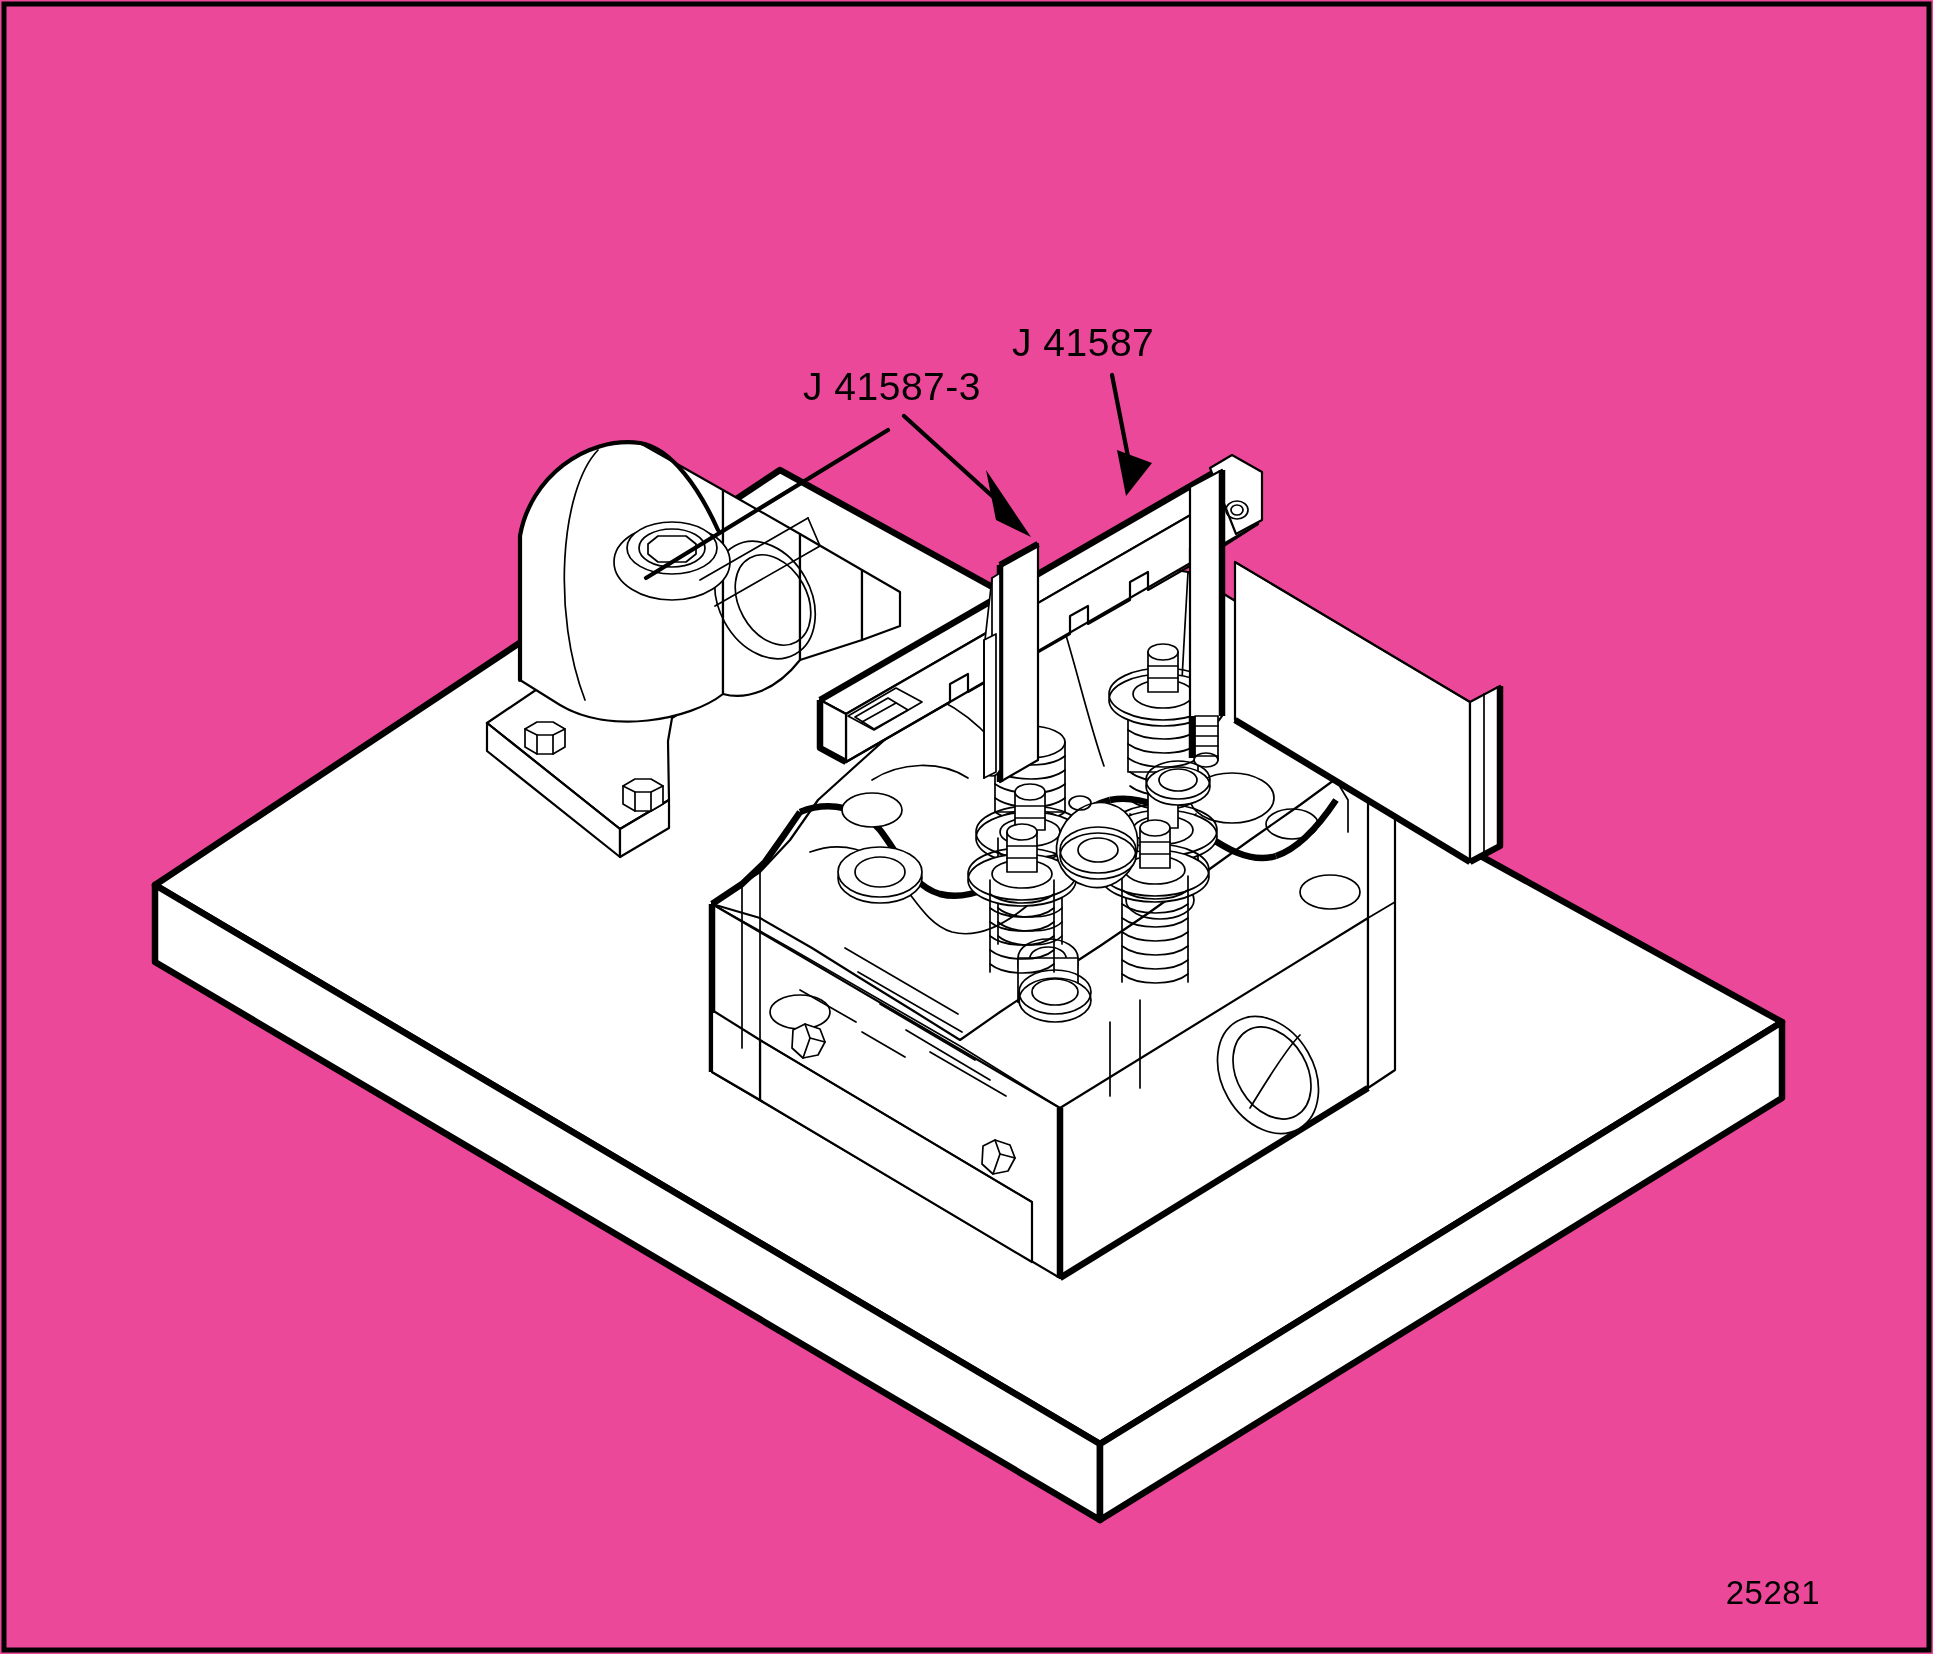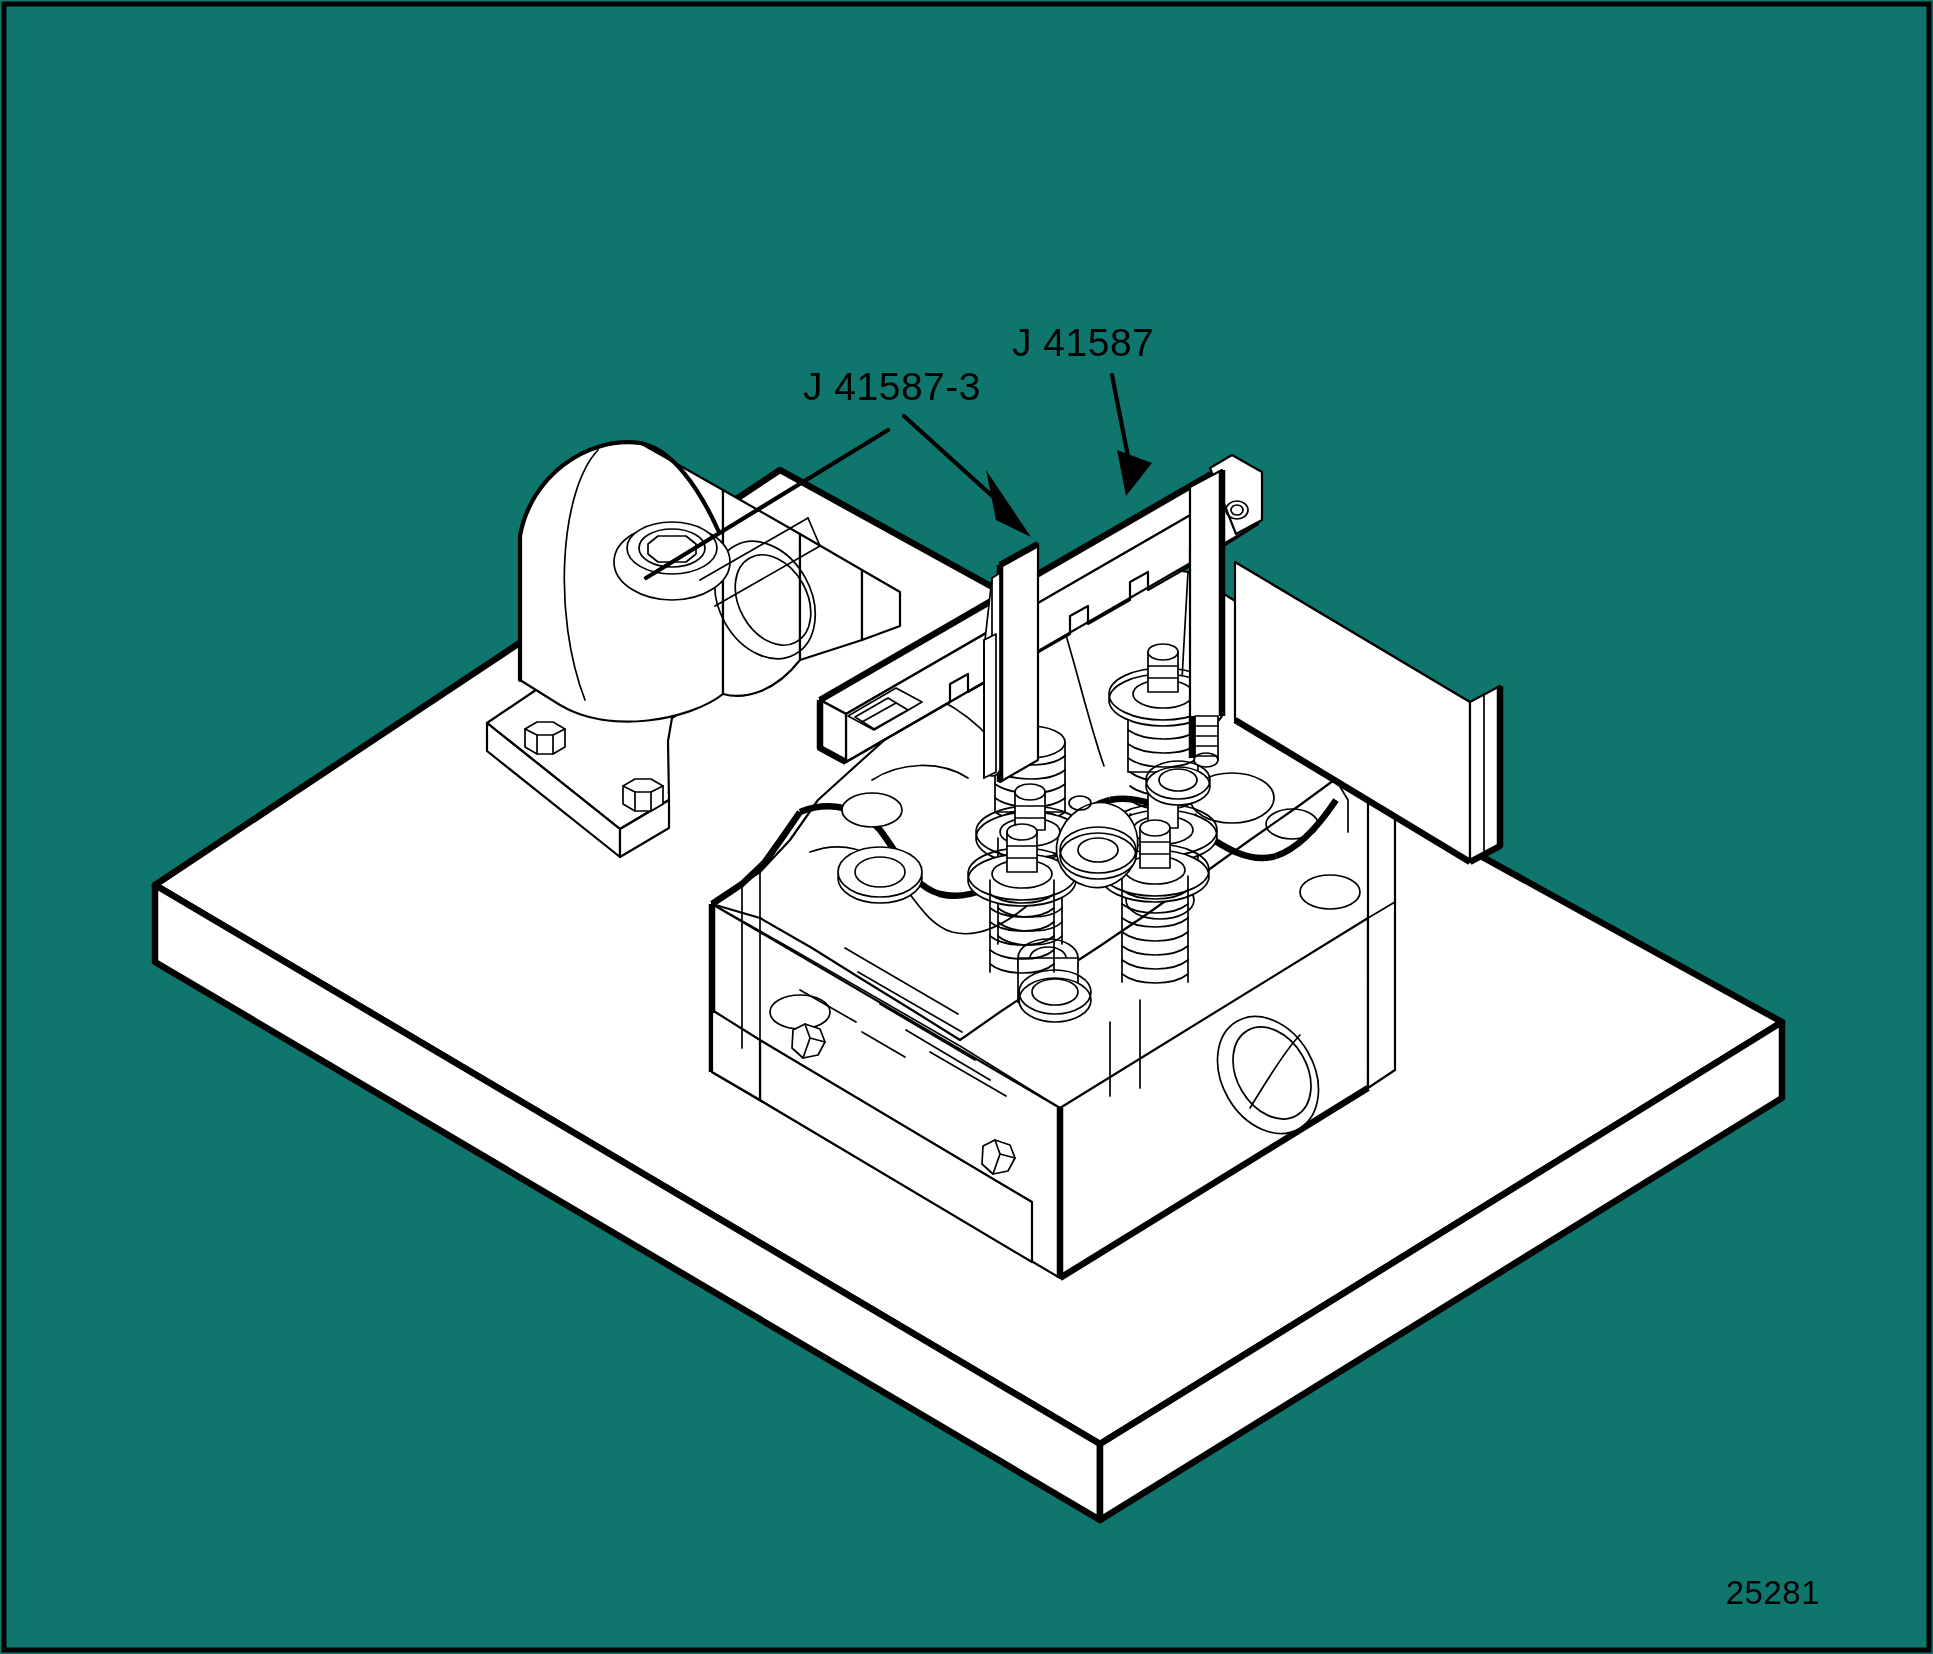--- a/index.html
+++ b/index.html
@@ -7,21 +7,21 @@
     padding: 0;
     background: #ffffff;
   }
   body {
     font-family: "Liberation Sans", sans-serif;
   }
   #page {
     position: relative;
     width: 1933px;
     height: 1654px;
-    background: #0f766e;
+    background: #ec4899;
     overflow: hidden;
   }
   #figure-svg {
     position: absolute;
     left: 0;
     top: 0;
     width: 1933px;
     height: 1654px;
   }
   .lbl {

